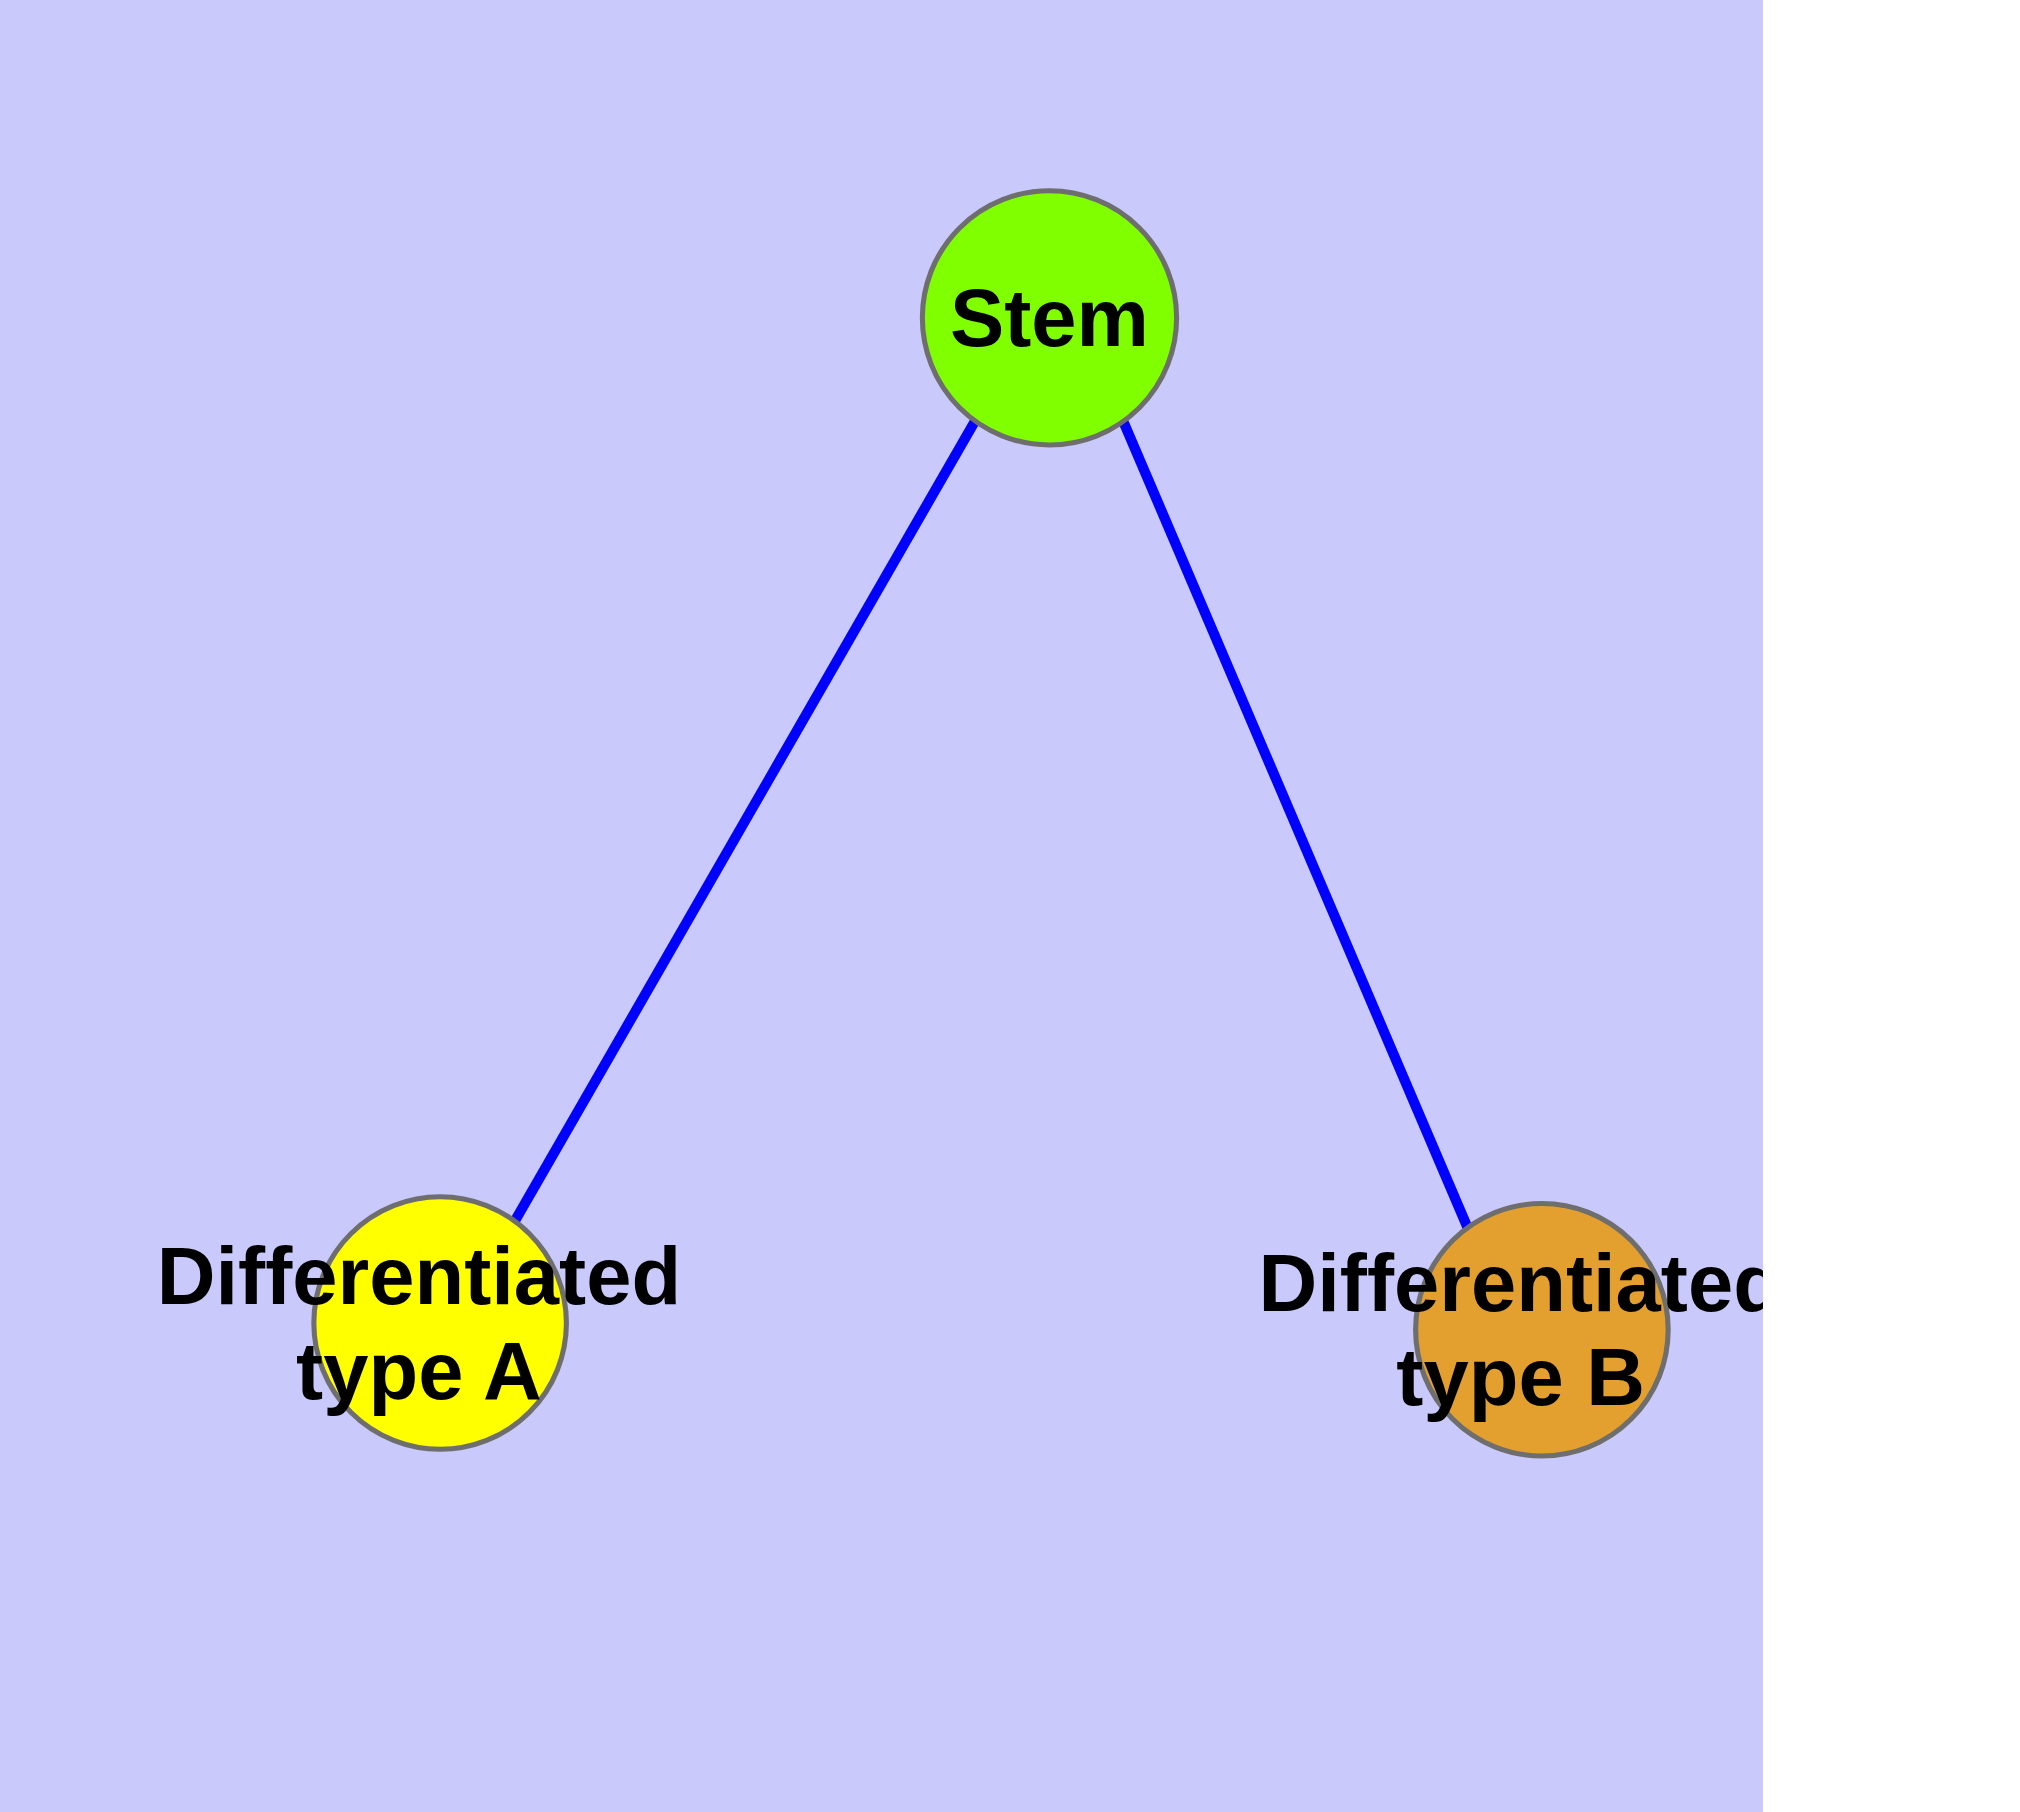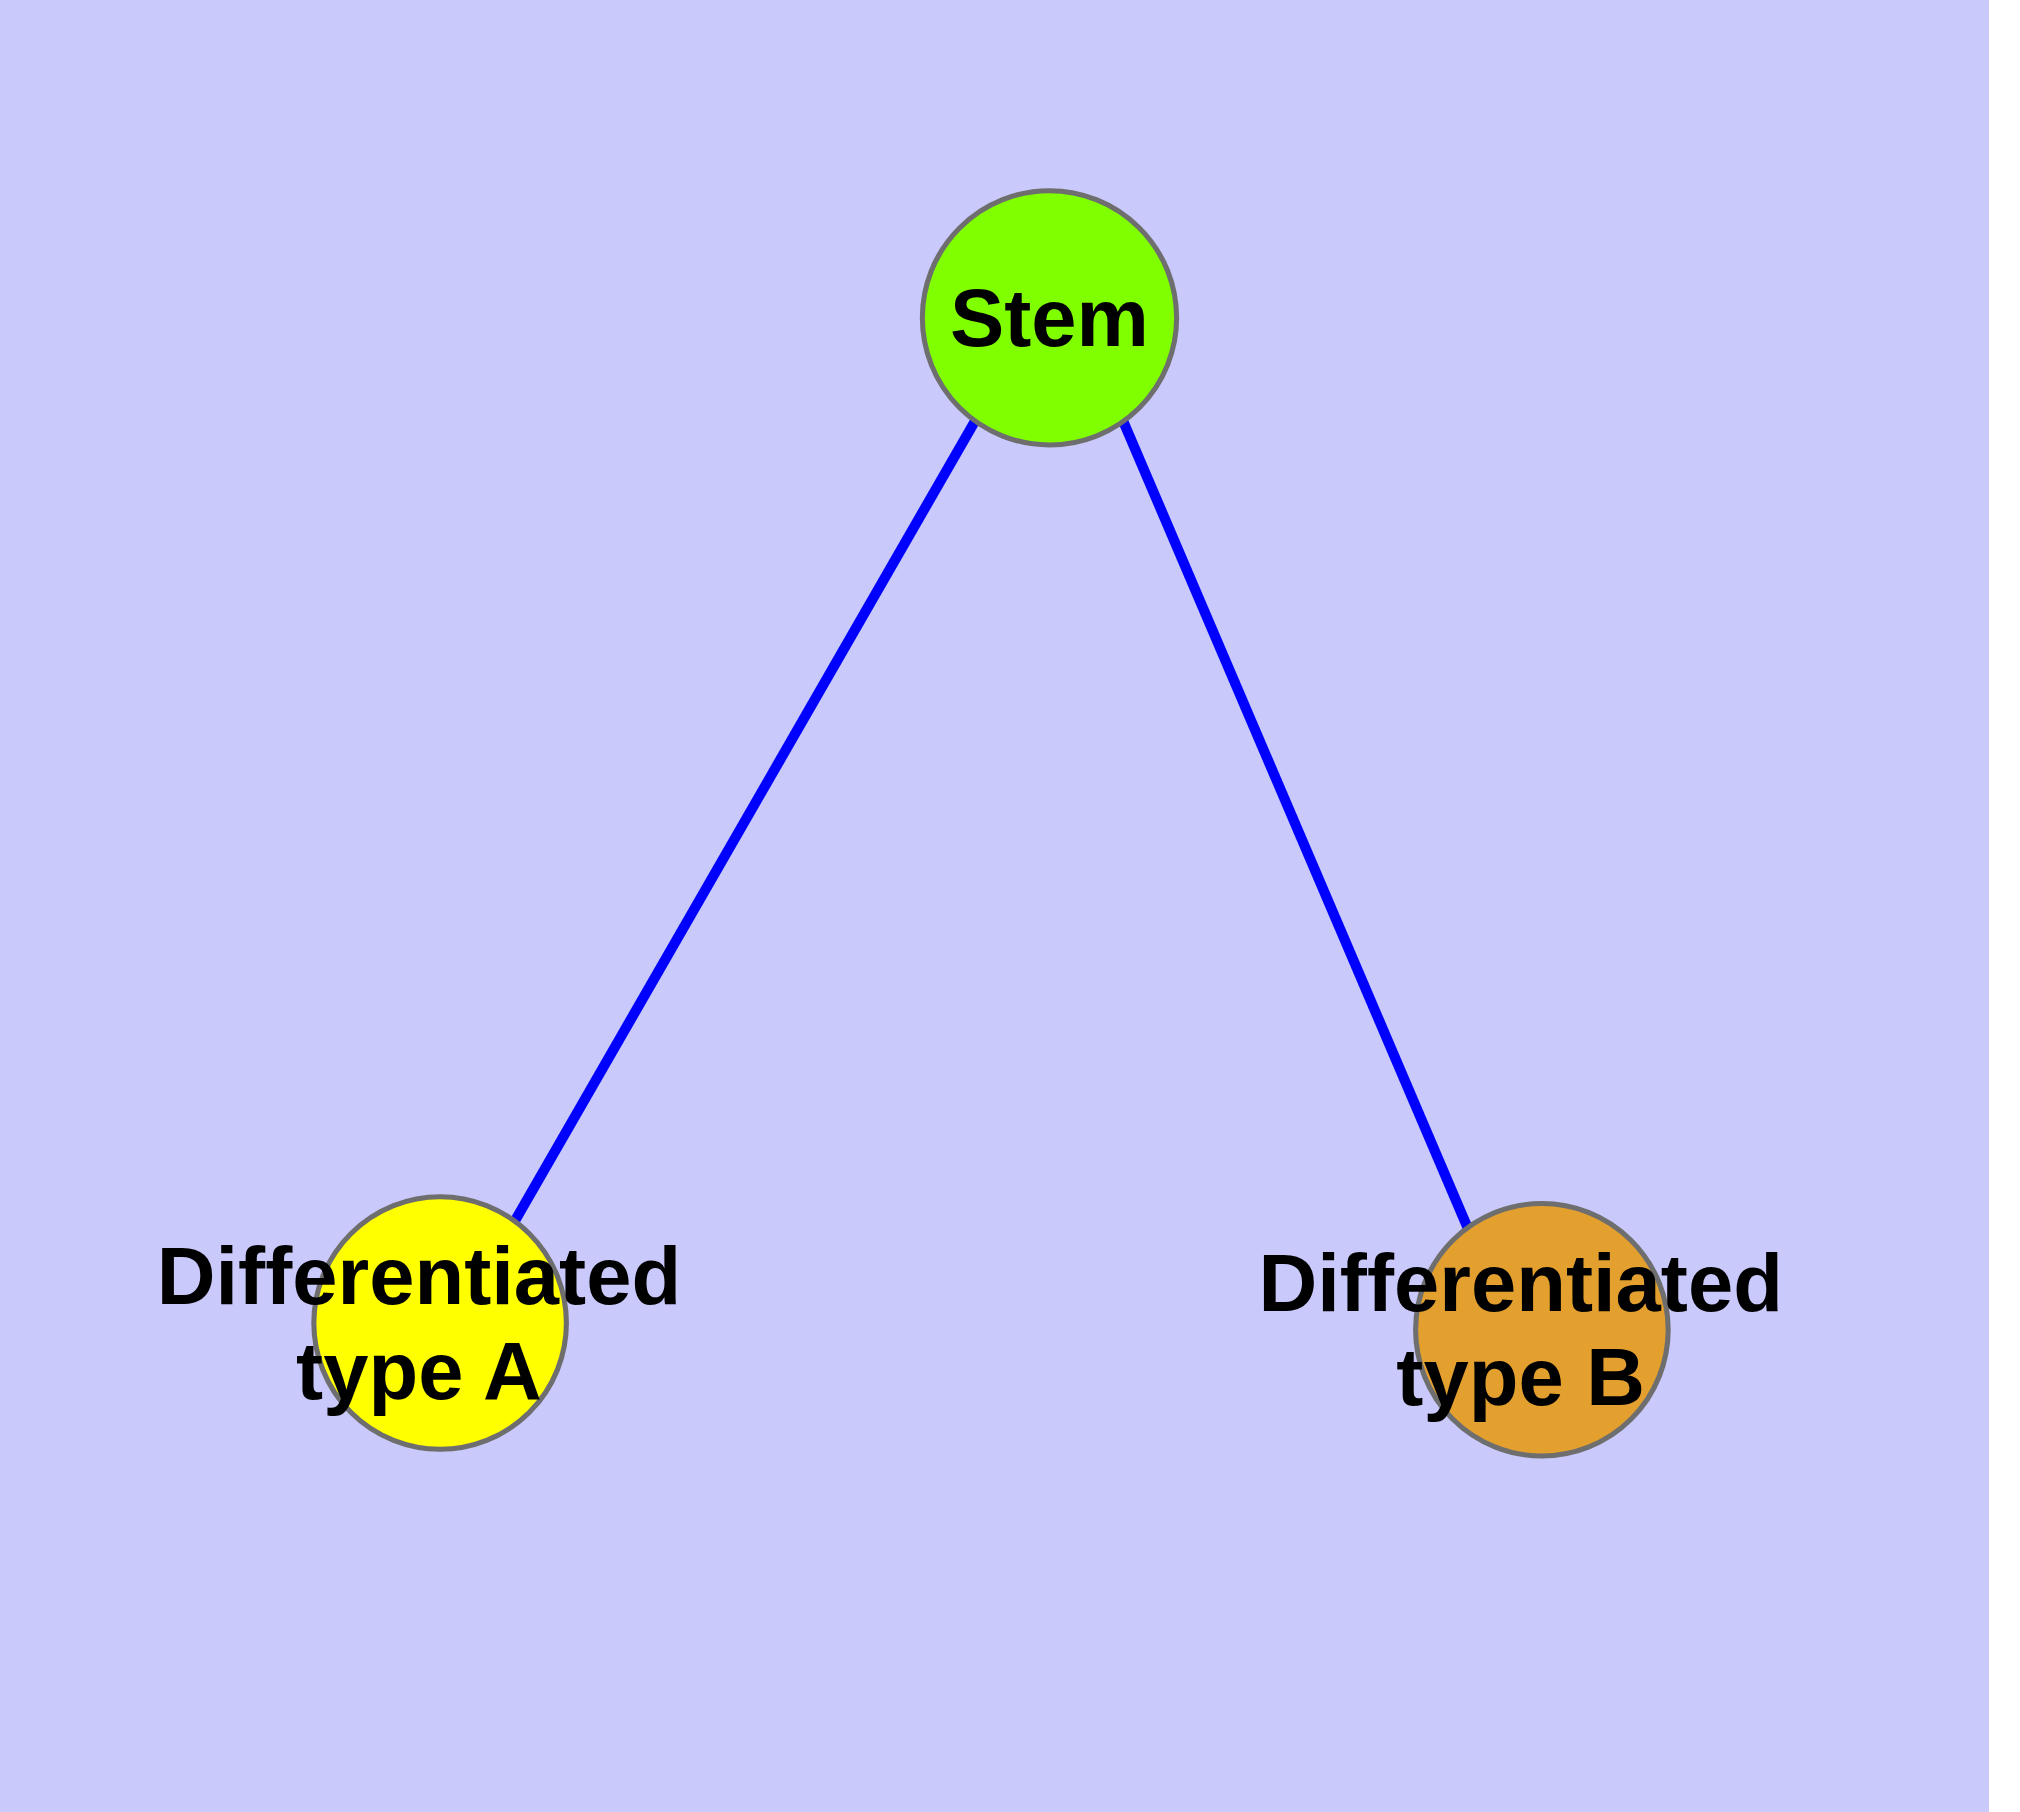--- a/index.html
+++ b/index.html
@@ -28,21 +28,21 @@
   .node-label {
     font-weight: bold;
     fill: #000000;
     text-anchor: middle;
     dominant-baseline: alphabetic;
   }
 </style>
 </head>
 <body>
 
-<div id="canvas" style="width: 1989px; height: 1812px;">
+<div id="canvas" style="width: 1763px; height: 1812px;">
 
   <div id="bg-rect" style="background: rgb(201, 201, 251);"></div>
 
   <svg id="graph-svg" viewBox="0 0 2384 2138" xmlns="http://www.w3.org/2000/svg" style="width: 2021px; height: 1812px;">
 
     <g id="edge-layer">
       <line id="edge-0" x1="1150" y1="497" x2="607" y2="1441" stroke="#0000ff" stroke-width="12" stroke-linecap="butt"></line>
       <line id="edge-1" x1="1325" y1="497" x2="1732" y2="1450" stroke="#0000ff" stroke-width="12" stroke-linecap="butt"></line>
     </g>
 

